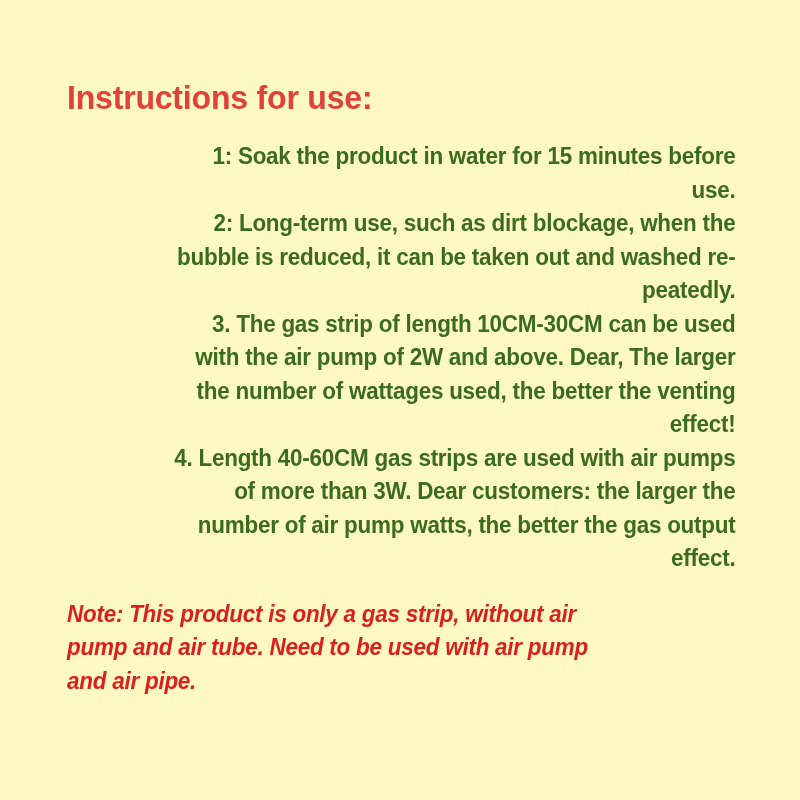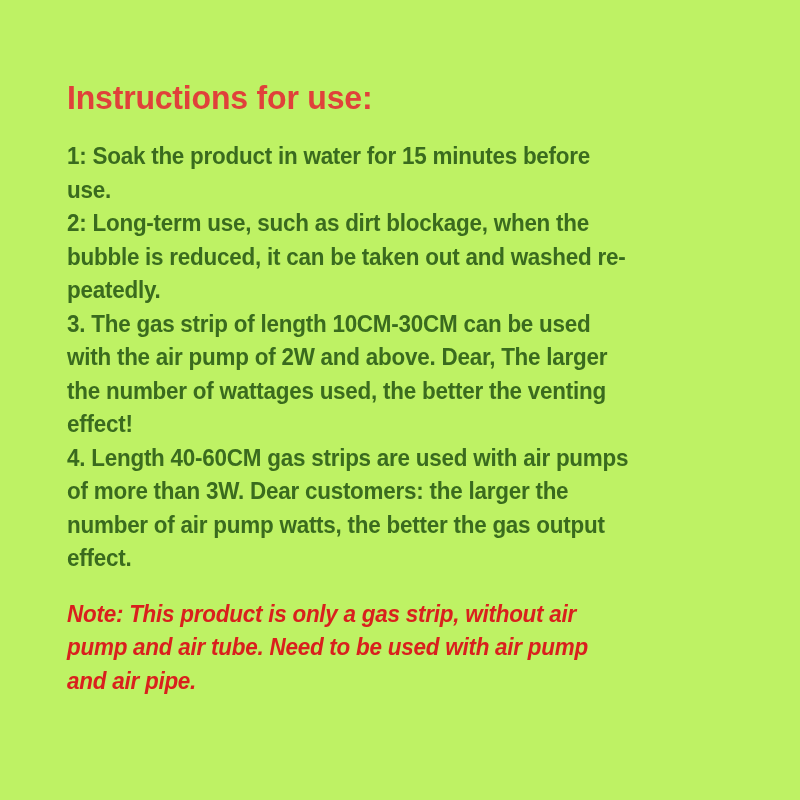--- a/index.html
+++ b/index.html
@@ -12,21 +12,21 @@
     height: 800px;
     background: #ffffff;
     font-family: "Liberation Sans", sans-serif;
     overflow: hidden;
   }
 
   #instruction-card {
     position: relative;
     width: 800px;
     height: 800px;
-    background: #bef264;
+    background: #fef9c3;
     box-sizing: border-box;
     padding: 4px;
   }
 
   .content-wrap {
     position: absolute;
     left: 67px;
     top: 78px;
     width: 700px;
   }
@@ -39,20 +39,21 @@
     letter-spacing: -0.2px;
     margin: 0 0 22px 0;
     white-space: nowrap;
     transform: scaleX(0.97);
     transform-origin: left center;
   }
 
   .steps-block {
     margin: 0;
     padding: 0;
+    text-align: right;
   }
 
   .instruction-line {
     color: #3a6b1e;
     font-size: 23.5px;
     font-weight: 700;
     line-height: 33.5px;
     letter-spacing: -0.25px;
     white-space: nowrap;
     transform: scaleX(0.955);

